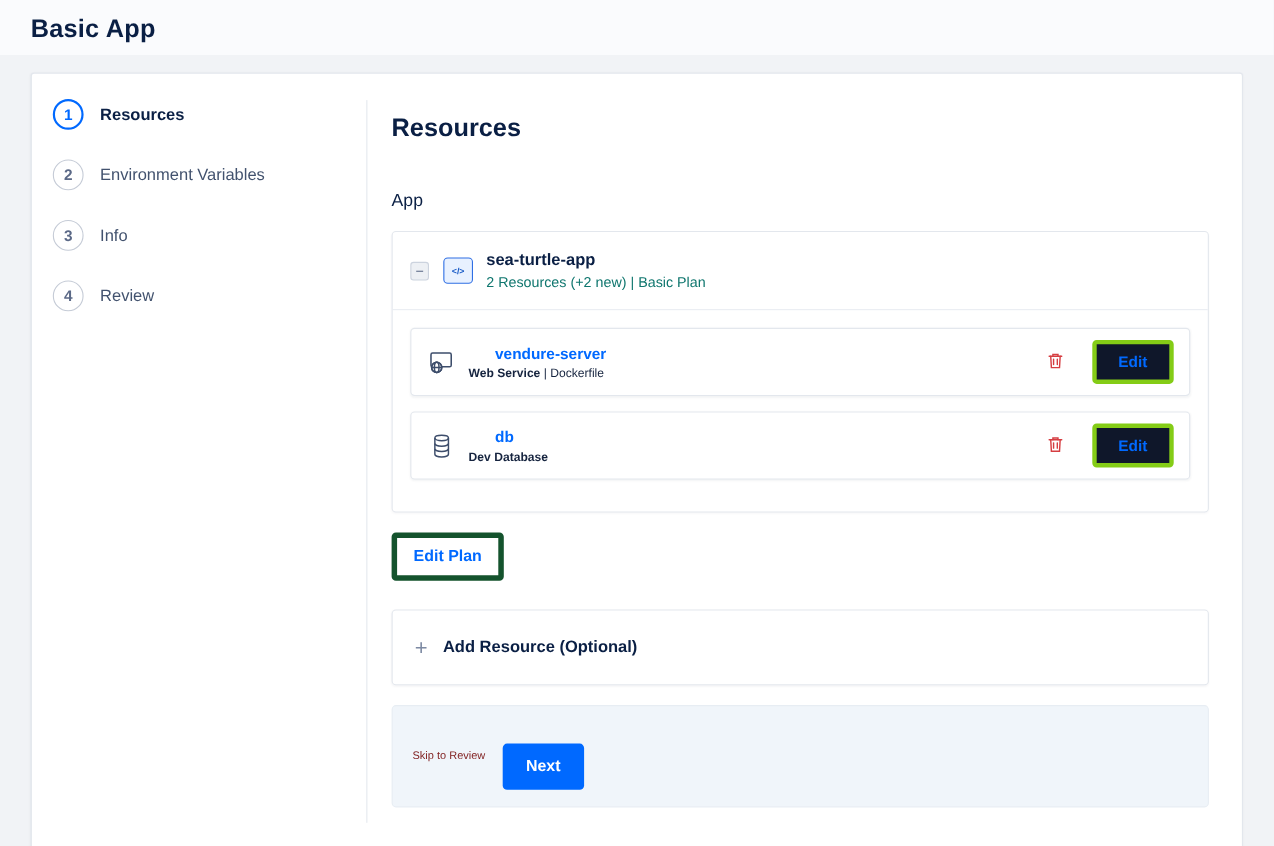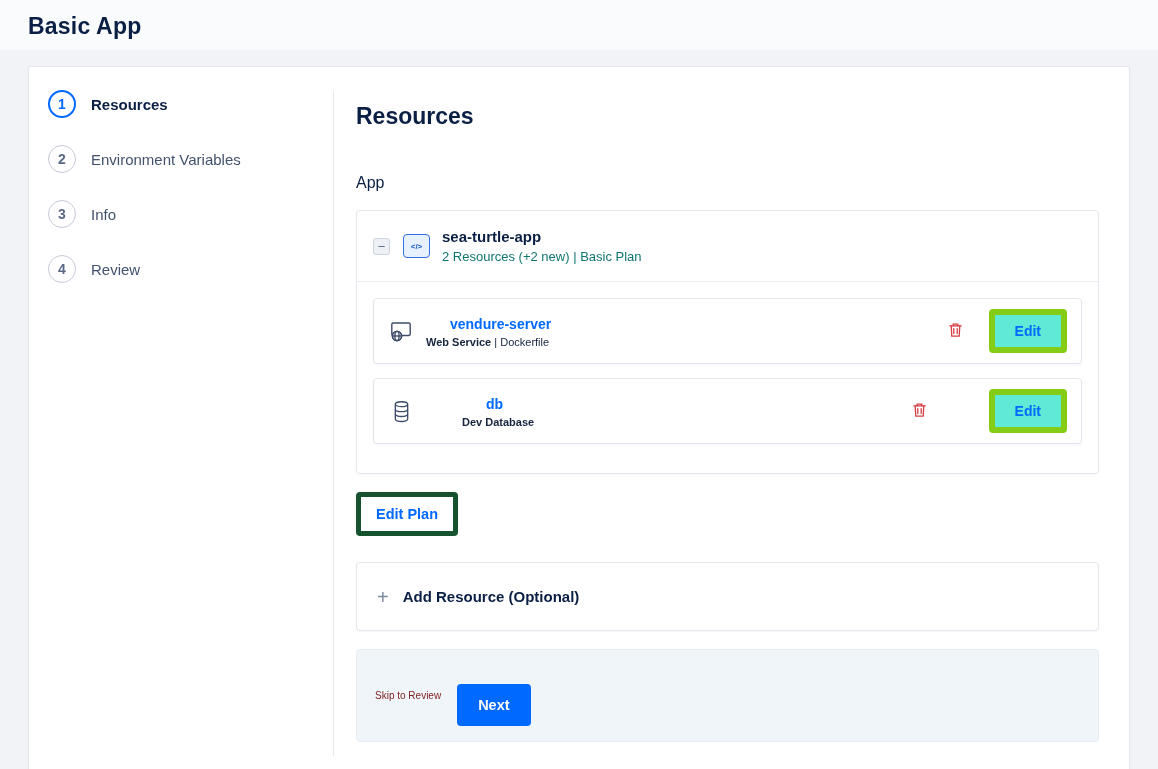--- a/index.html
+++ b/index.html
@@ -153,21 +153,21 @@
   }
   .resource-row {
     display: flex;
     align-items: center;
     background: #ffffff;
     border: 1px solid #e3e7ed;
     border-radius: 4px;
     padding: 10px 14px;
     box-shadow: 0 1px 2px rgba(14,30,62,0.05);
   }
-  .resource-row + .resource-row { margin-top: 14px; gap: 36px; }
+  .resource-row + .resource-row { margin-top: 14px; }
   .res-icon {
     width: 26px;
     margin-right: 12px;
     display: flex;
     align-items: center;
     justify-content: center;
     flex-shrink: 0;
   }
   .res-meta { flex: 1; }
   .res-name {
@@ -187,22 +187,22 @@
   .trash-btn {
     background: none;
     border: none;
     padding: 4px;
     margin-right: 22px;
     cursor: pointer;
     display: flex;
     align-items: center;
   }
   .edit-btn {
-    background: #5eead4;
-    border: 6px solid #84cc16;
+    background: #0f172a;
+    border: 4px solid #84cc16;
     color: #0069ff;
     font-family: inherit;
     font-weight: 700;
     font-size: 14px;
     padding: 8px 20px;
     border-radius: 4px;
     cursor: pointer;
   }
   .edit-plan-btn {
     margin-top: 18px;

